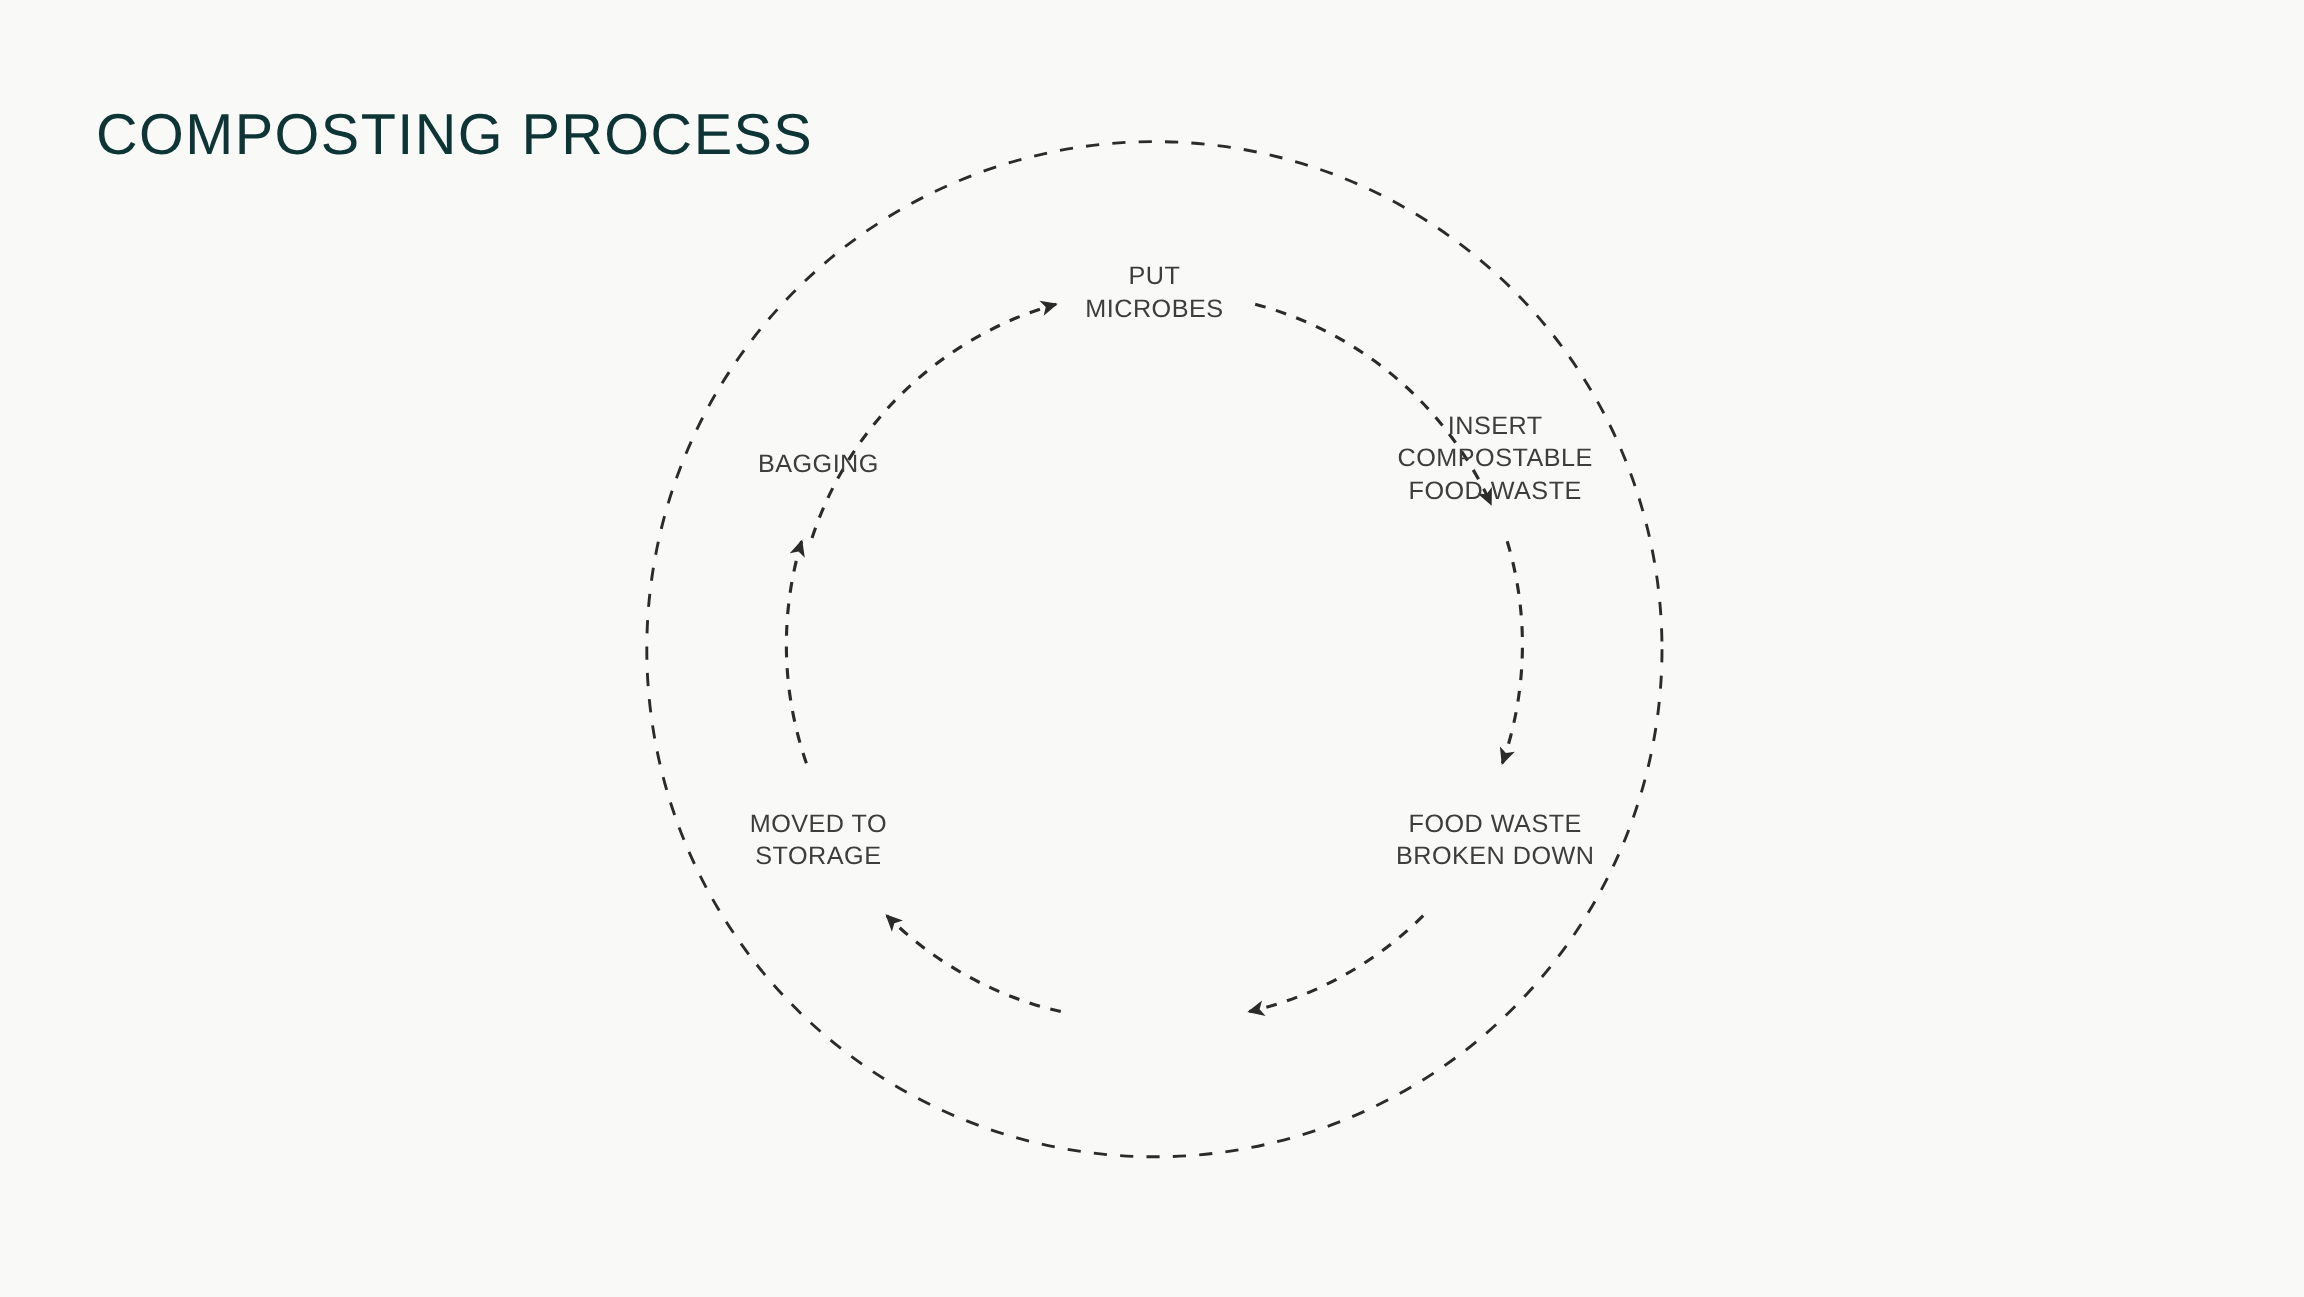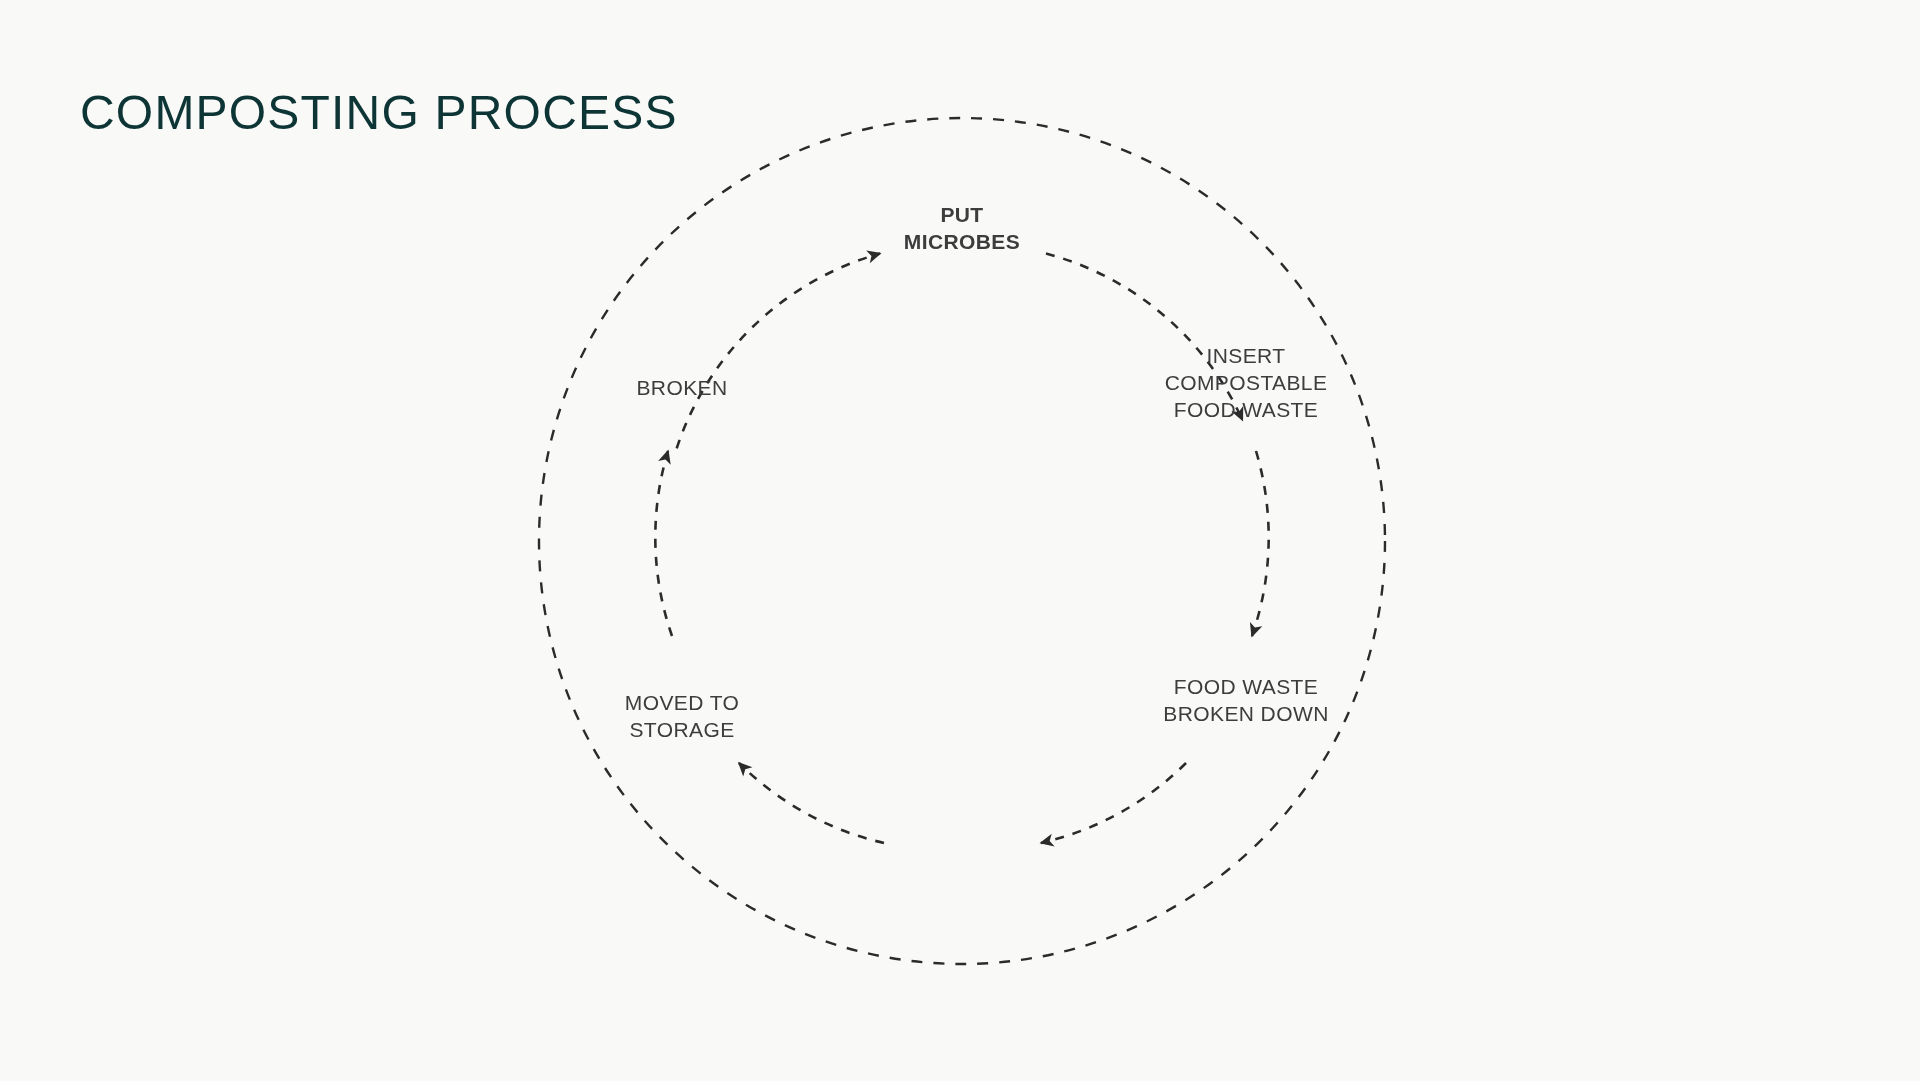--- a/index.html
+++ b/index.html
@@ -80,29 +80,29 @@
 
     <path d="M 1256.0 451.0 A 300 300 0 0 1 1252.0 636.0" fill="none" stroke="#2b2b2b" stroke-width="2.6" stroke-dasharray="9 9" marker-end="url(#arrowhead)"></path>
 
     <path d="M 1186.0 763.0 A 300 300 0 0 1 1041.0 843.0" fill="none" stroke="#2b2b2b" stroke-width="2.6" stroke-dasharray="9 9" marker-end="url(#arrowhead)"></path>
 
     <path d="M 884.0 843.0 A 300 300 0 0 1 739.0 763.0" fill="none" stroke="#2b2b2b" stroke-width="2.6" stroke-dasharray="9 9" marker-end="url(#arrowhead)"></path>
 
     <path d="M 672.0 636.0 A 300 300 0 0 1 668.0 451.0" fill="none" stroke="#2b2b2b" stroke-width="2.6" stroke-dasharray="9 9" marker-end="url(#arrowhead)"></path>
   </svg>
 
-  <div class="node-label" style="left:962px; top:228px;font-weight:bold;">PUT
+  <div class="node-label" style="left:962px; top:244px;">PUT
 MICROBES</div>
 
   <div class="node-label" style="left:1246px; top:382px;">INSERT
 COMPOSTABLE
 FOOD WASTE</div>
 
   <div class="node-label" style="left:1246px; top:700px;">FOOD WASTE
 BROKEN DOWN</div>
 
 
-  <div class="node-label" style="left:682px; top:716px;">MOVED TO
+  <div class="node-label" style="left:682px; top:700px;">MOVED TO
 STORAGE</div>
 
-  <div class="node-label" style="left:682px; top:387px;">BROKEN</div>
+  <div class="node-label" style="left:682px; top:387px;">BAGGING</div>
 
 </div>
 
 </body></html>

